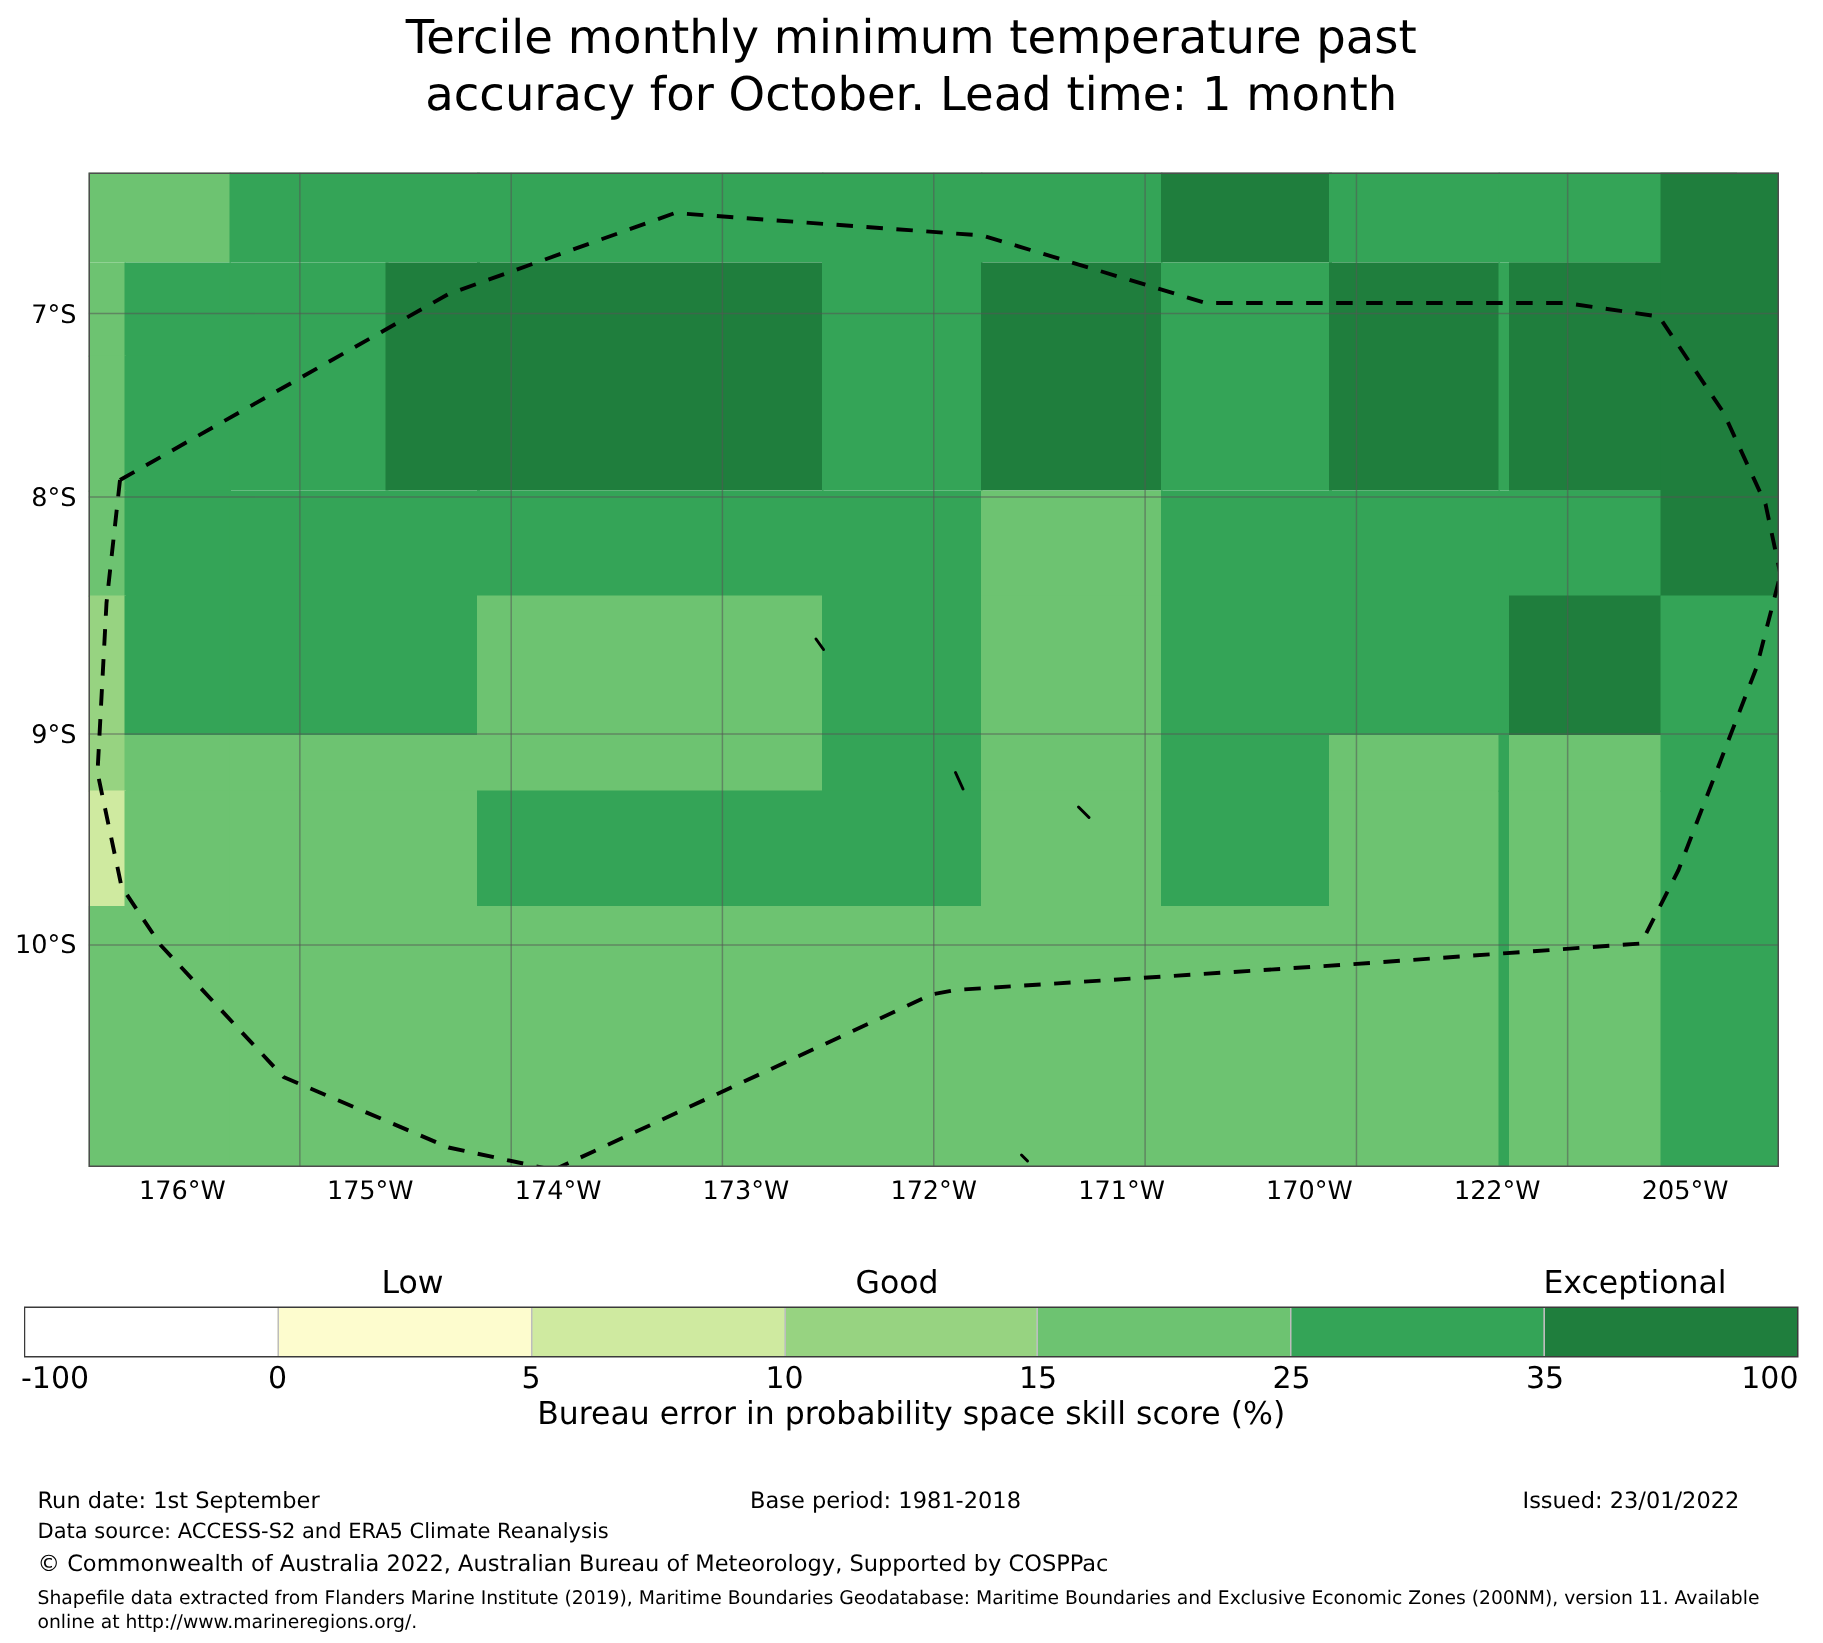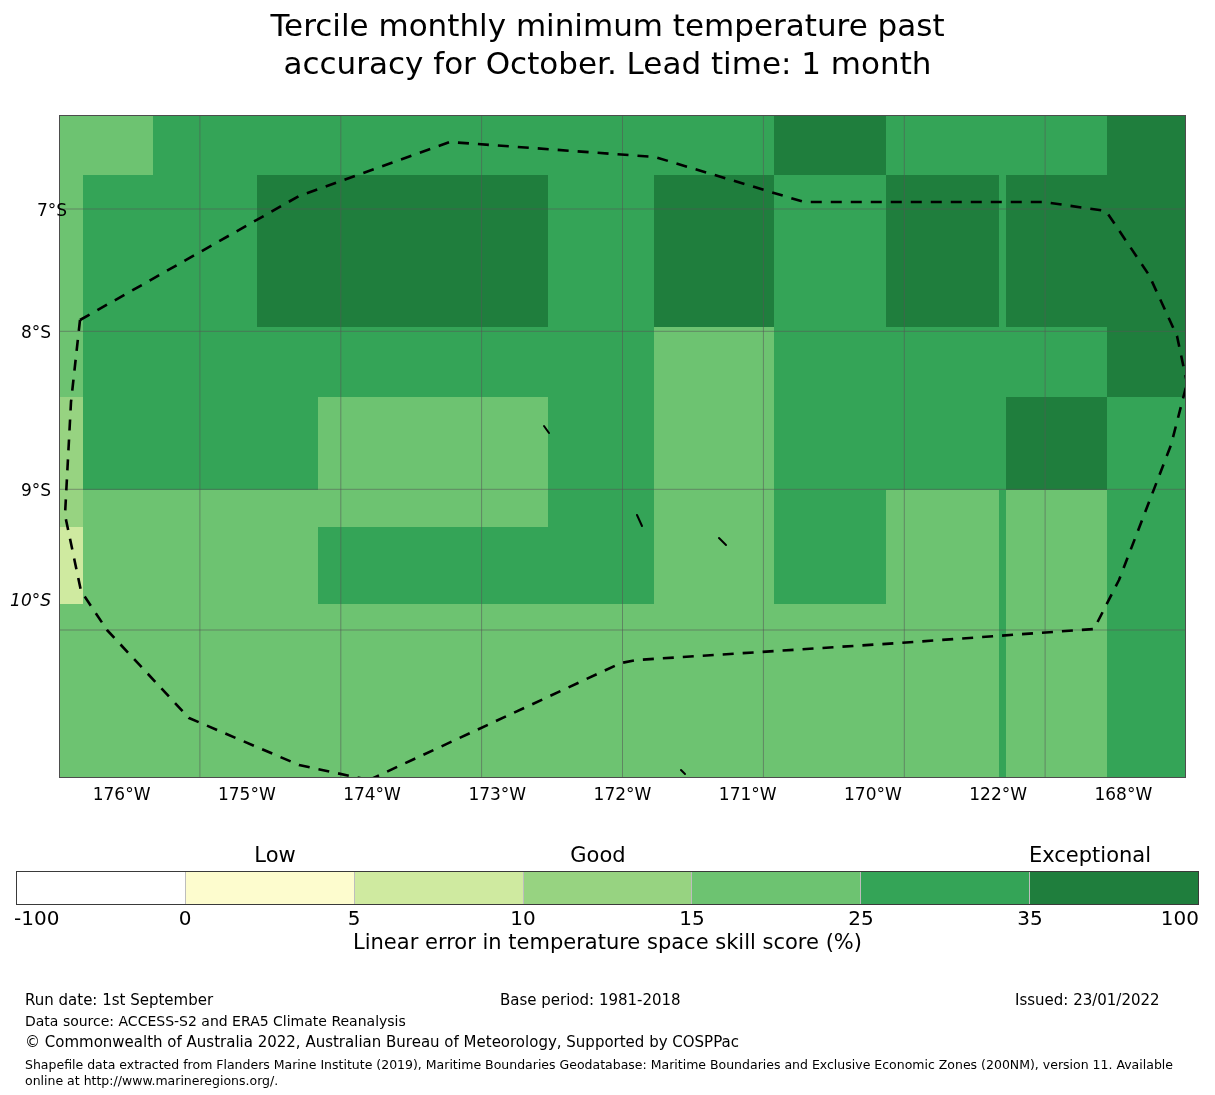--- a/index.html
+++ b/index.html
@@ -249,27 +249,27 @@
 
 <div id="xticks">
     <div class="xtick" style="left: 121.611px;">176°W</div>
     <div class="xtick" style="left: 246.833px;">175°W</div>
     <div class="xtick" style="left: 372.056px;">174°W</div>
     <div class="xtick" style="left: 497.278px;">173°W</div>
     <div class="xtick" style="left: 622.5px;">172°W</div>
     <div class="xtick" style="left: 747.722px;">171°W</div>
     <div class="xtick" style="left: 872.944px;">170°W</div>
     <div class="xtick" style="left: 998.167px;">122°W</div>
-    <div class="xtick" style="left: 1123.39px;">168°W</div>
+    <div class="xtick" style="left: 1123.39px;">205°W</div>
   </div>
 <div id="yticks">
-    <div class="ytick" style="top: 209.5px; margin-left: 16px;">7°S</div>
+    <div class="ytick" style="top: 209.5px;">7°S</div>
     <div class="ytick" style="top: 331.5px;">8°S</div>
     <div class="ytick" style="top: 489.5px;">9°S</div>
-    <div class="ytick" style="top: 600px; font-style: italic;">10°S</div>
+    <div class="ytick" style="top: 630px;">10°S</div>
   </div>
 
 <div id="cbar-cats">
     <div class="cbar-cat" style="left: 275px;">Low</div>
     <div class="cbar-cat" style="left: 598px;">Good</div>
     <div class="cbar-cat" style="left: 1090px;">Exceptional</div>
   </div>
 
 <div id="cbar-wrap">
   <div id="cbar">
@@ -287,20 +287,20 @@
     <div class="cbar-tick-label" style="left: 14px;">-100</div>
     <div class="cbar-tick-label" style="left: 185px; transform: translateX(-50%);">0</div>
     <div class="cbar-tick-label" style="left: 354px; transform: translateX(-50%);">5</div>
     <div class="cbar-tick-label" style="left: 523px; transform: translateX(-50%);">10</div>
     <div class="cbar-tick-label" style="left: 692px; transform: translateX(-50%);">15</div>
     <div class="cbar-tick-label" style="left: 861px; transform: translateX(-50%);">25</div>
     <div class="cbar-tick-label" style="left: 1030px; transform: translateX(-50%);">35</div>
     <div class="cbar-tick-label" style="left: 1199px; transform: translateX(-100%);">100</div>
   </div>
 
-<div id="cbar-title">Linear error in temperature space skill score (%)</div>
+<div id="cbar-title">Bureau error in probability space skill score (%)</div>
 
 <div class="foot" id="foot-run">Run date: 1st September</div>
 <div class="foot" id="foot-base">Base period: 1981-2018</div>
 <div class="foot" id="foot-issued">Issued: 23/01/2022</div>
 <div class="foot" id="foot-src">Data source: ACCESS-S2 and ERA5 Climate Reanalysis</div>
 <div class="foot" id="foot-copy">© Commonwealth of Australia 2022, Australian Bureau of Meteorology, Supported by COSPPac</div>
 <div id="foot-shape">Shapefile data extracted from Flanders Marine Institute (2019), Maritime Boundaries Geodatabase: Maritime Boundaries and Exclusive Economic Zones (200NM), version 11. Available online at http://www.marineregions.org/.</div>
 
 </body></html>

